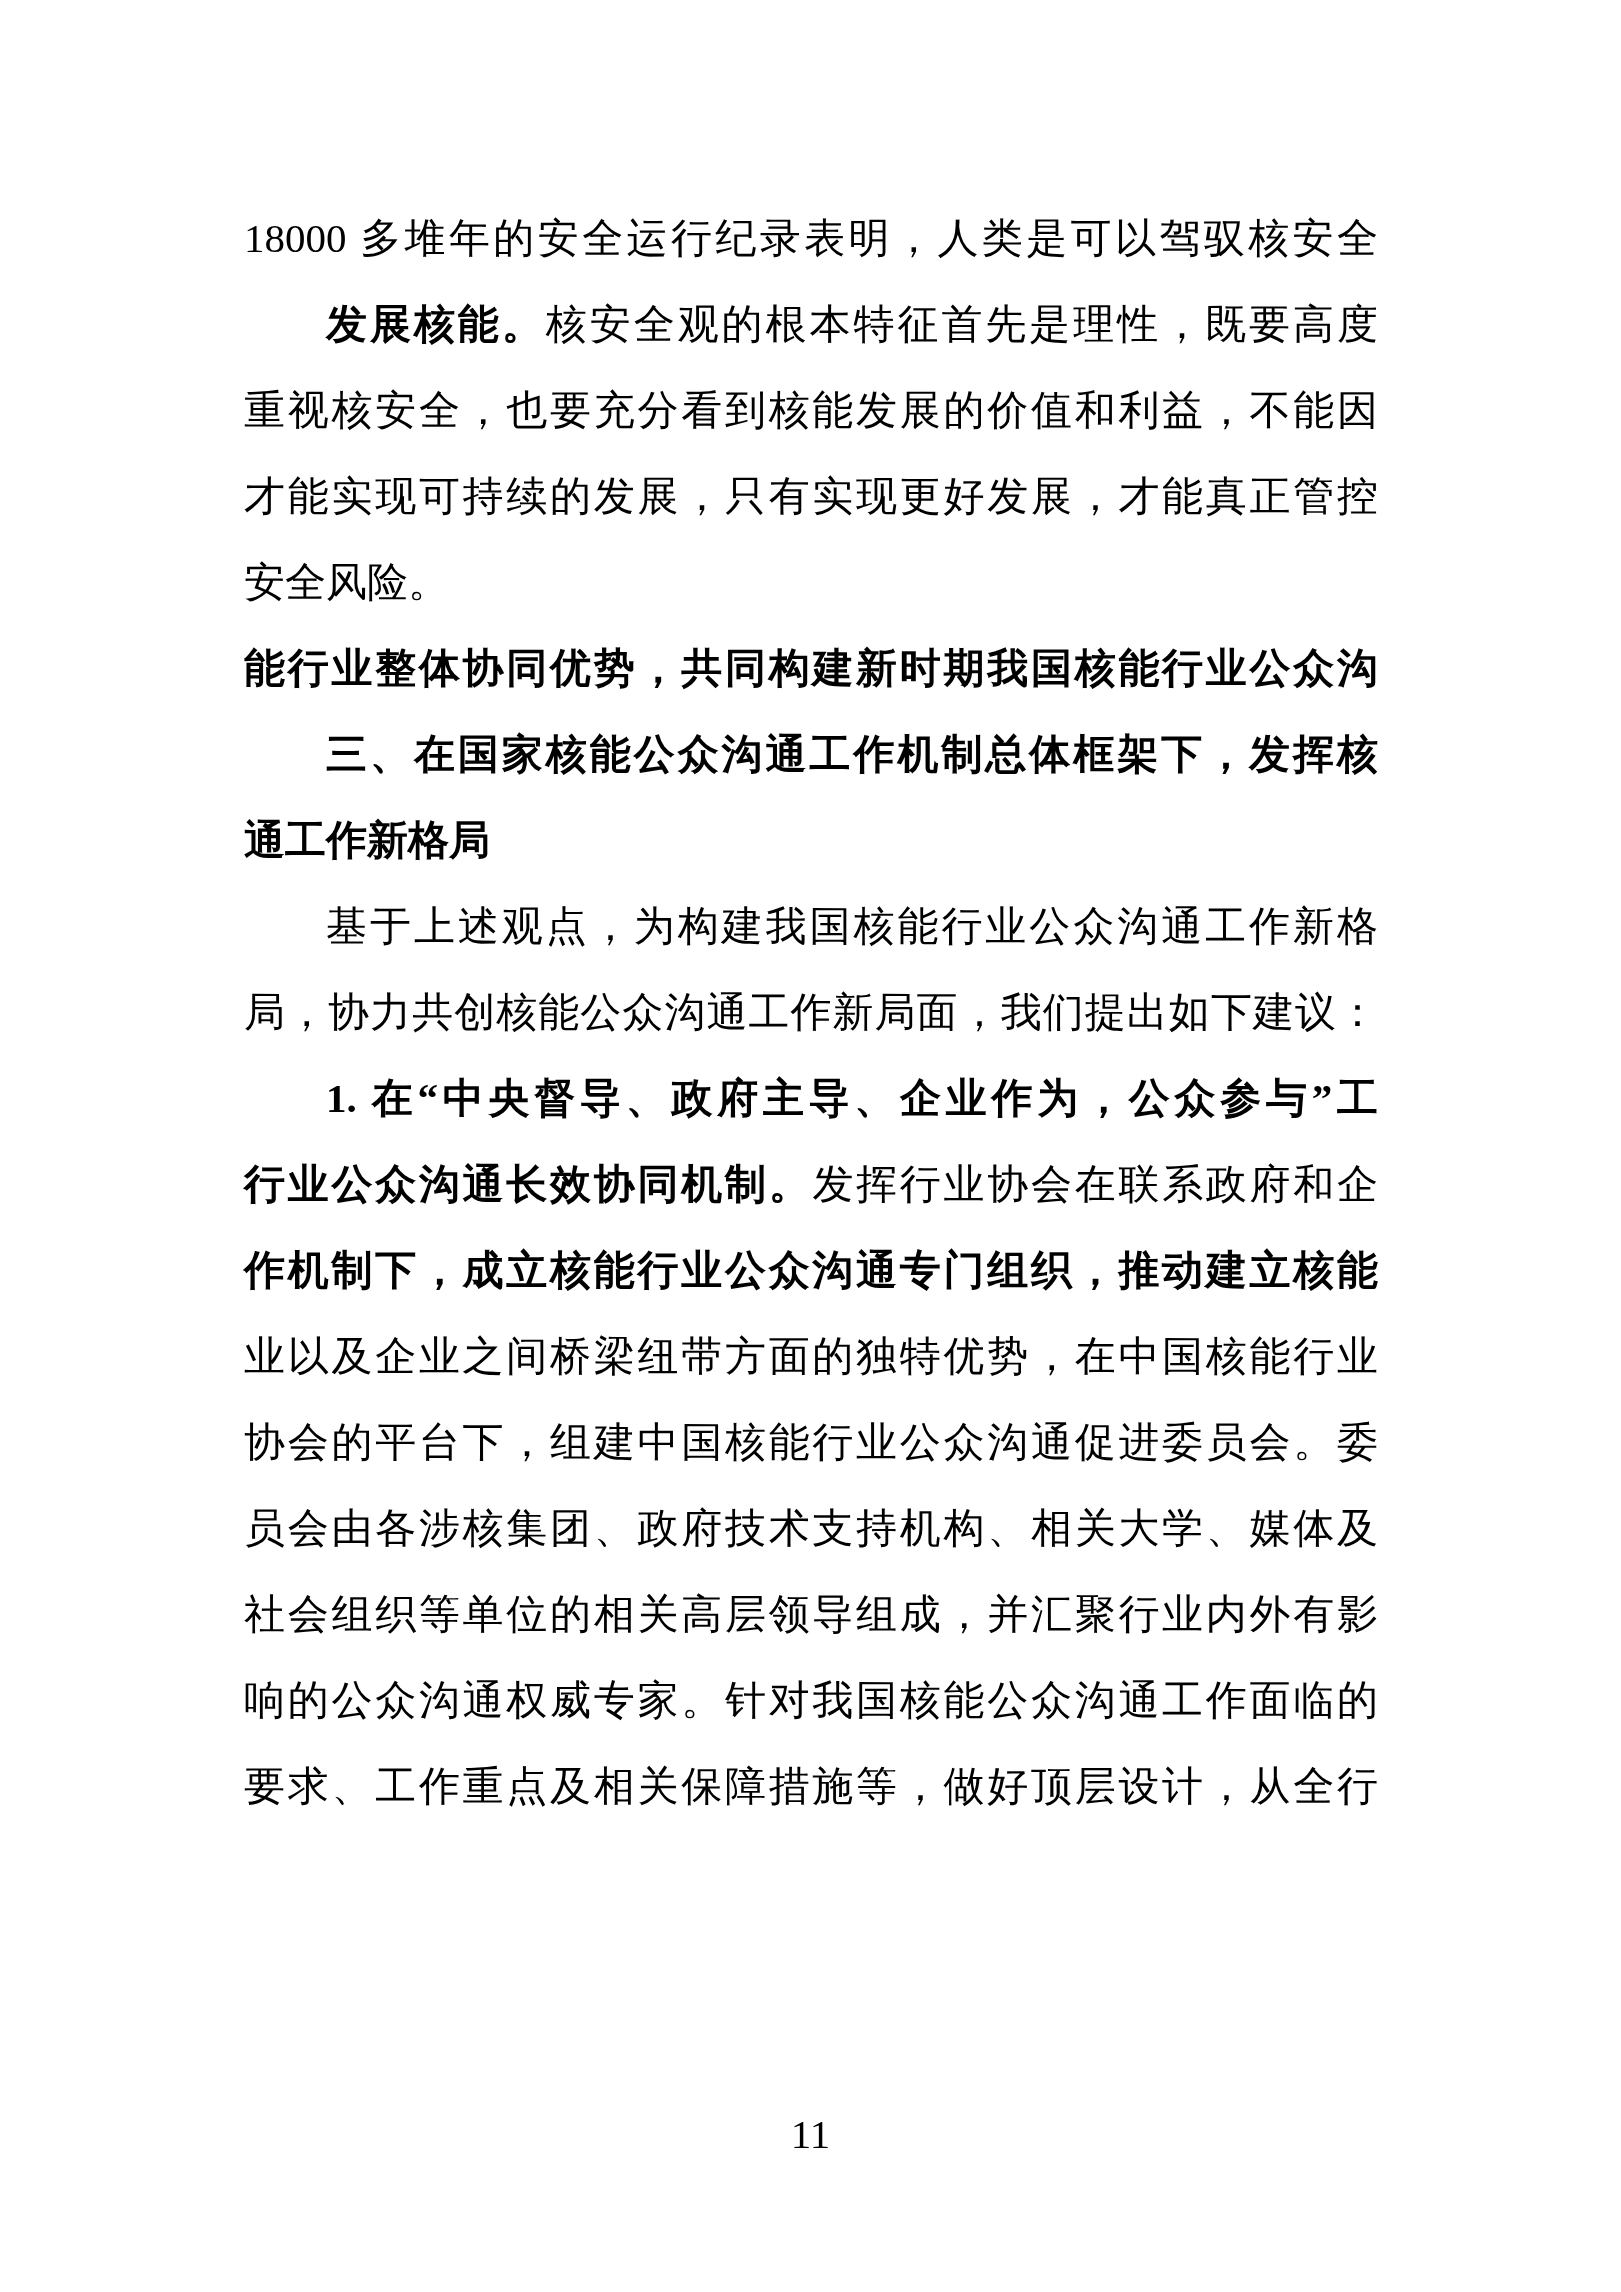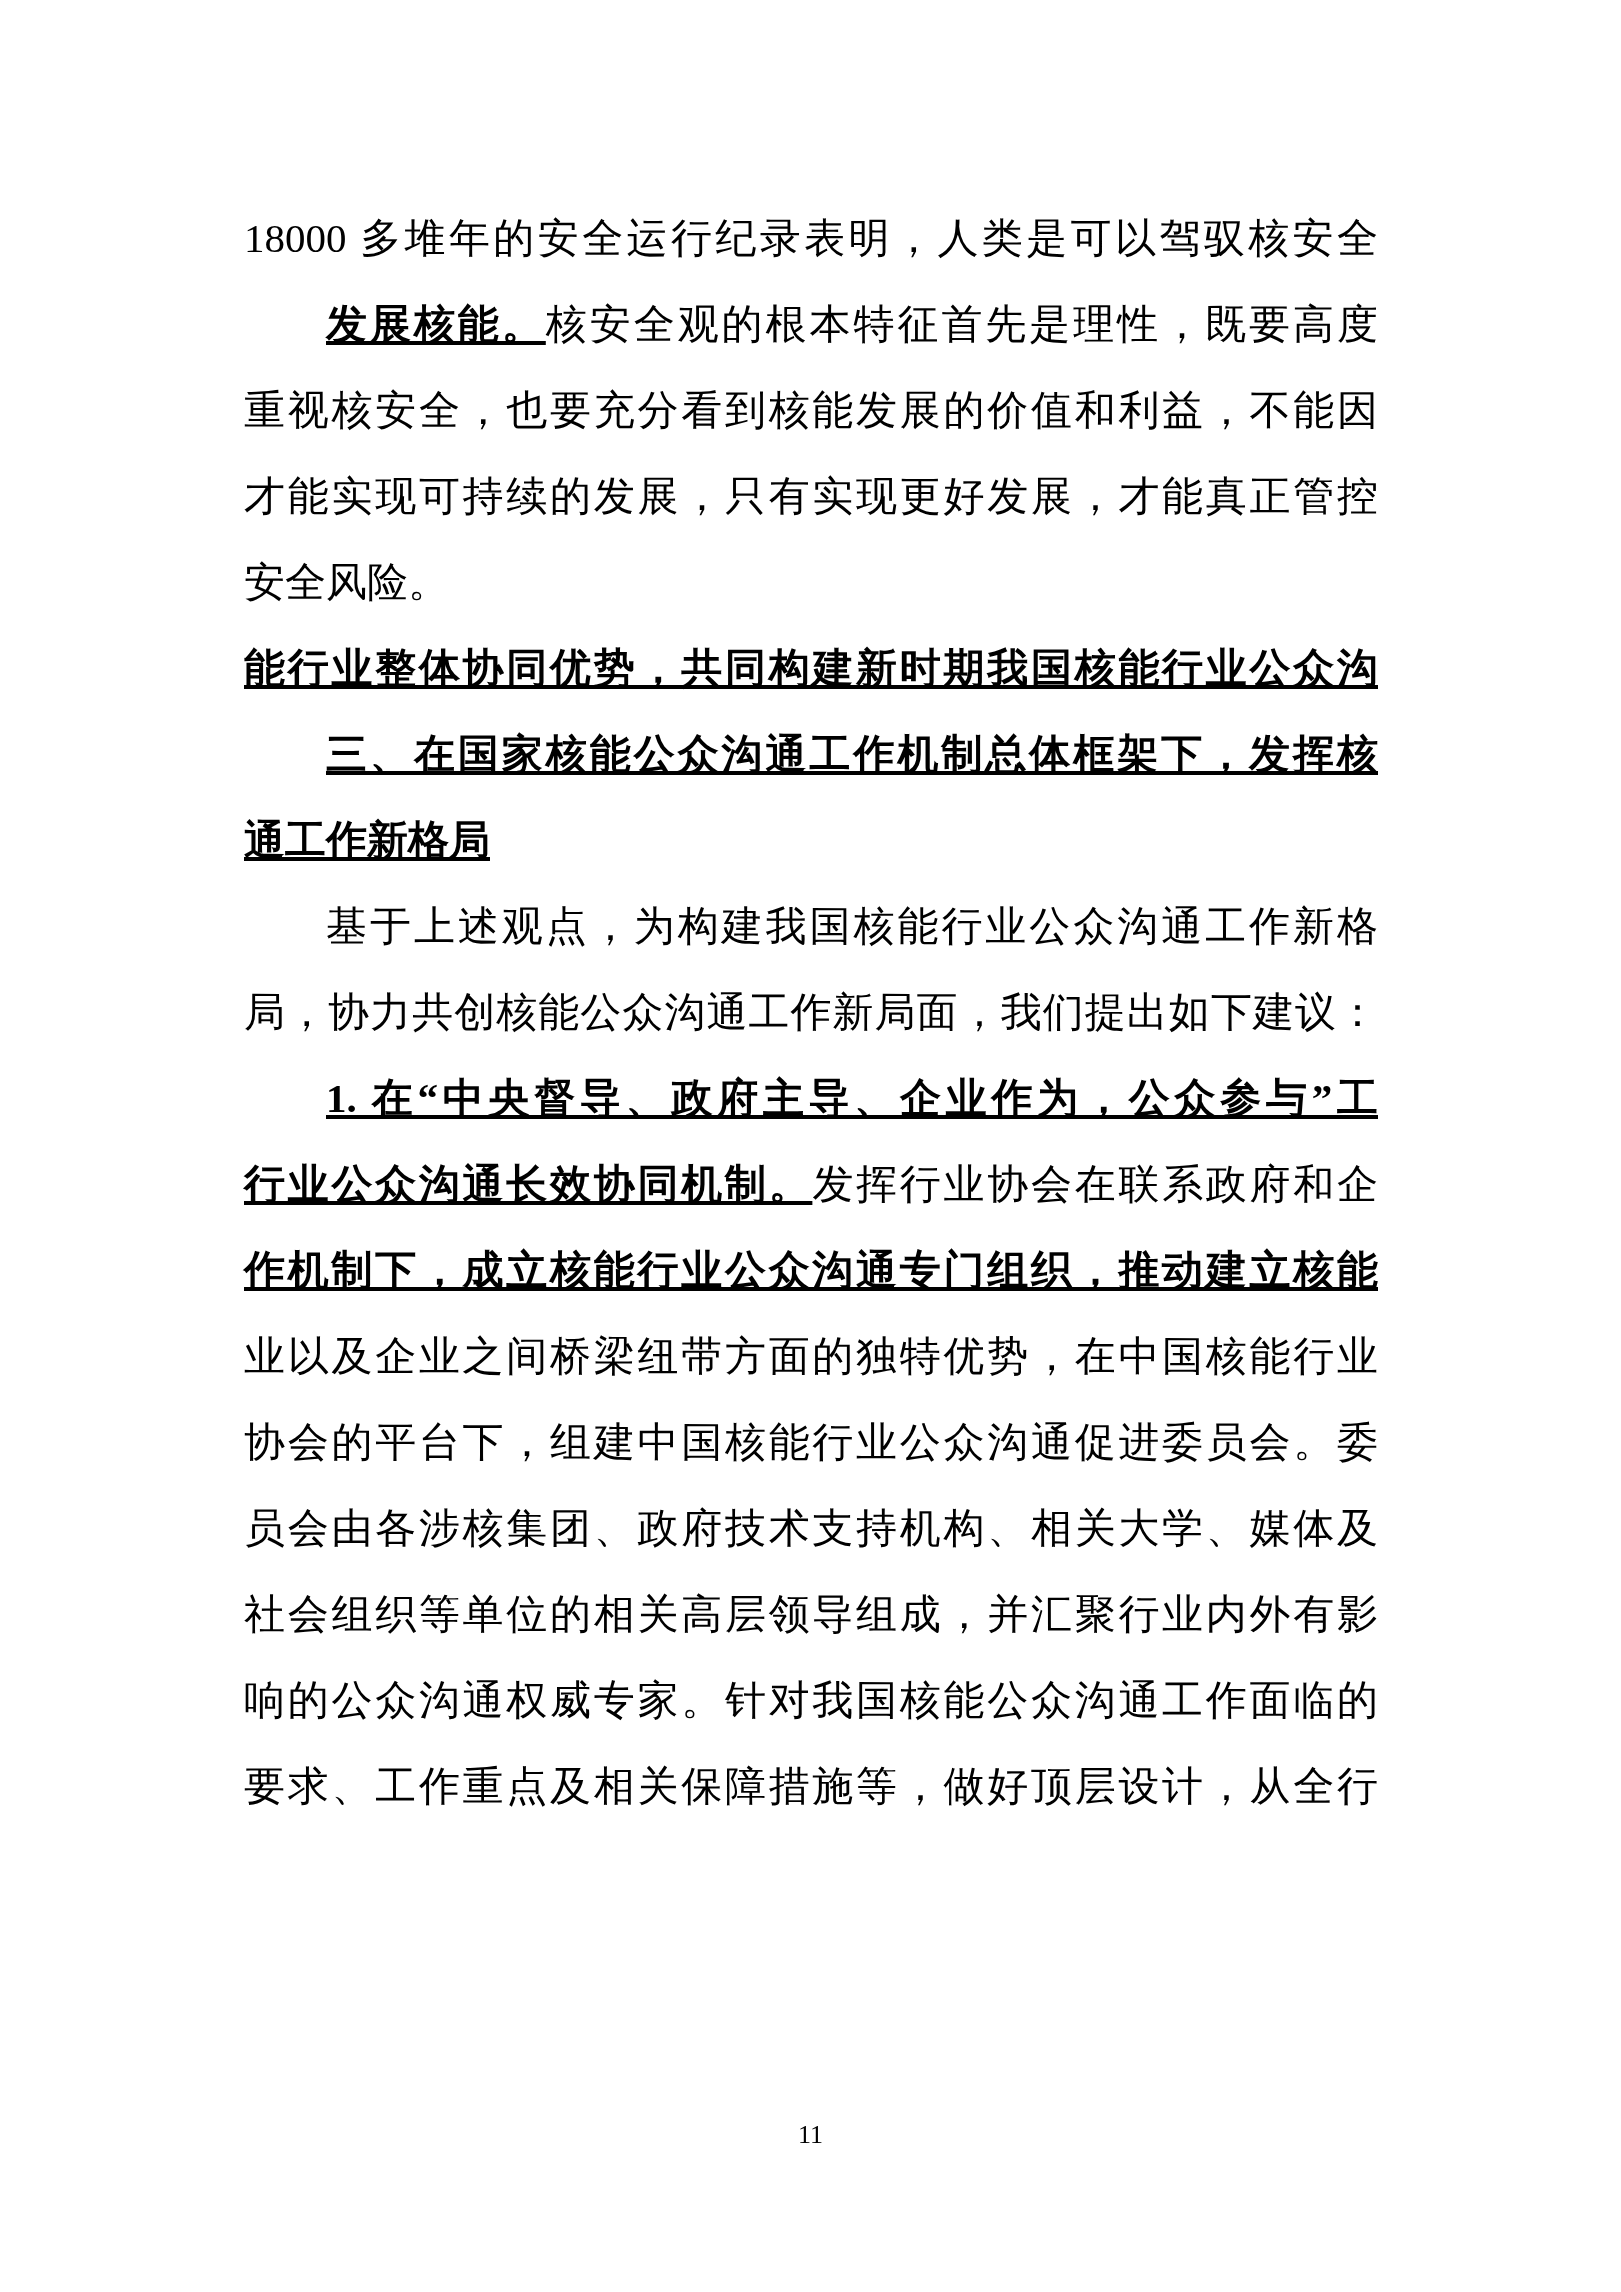--- a/index.html
+++ b/index.html
@@ -36,30 +36,29 @@
   }
   .line.body {
     font-family: "Liberation Serif", "DejaVu Serif", serif;
   }
   .line.heading {
     font-family: "Liberation Sans", "DejaVu Sans", sans-serif;
     font-weight: 700;
   }
   .seg.bold {
     font-weight: 700;
-    text-decoration: underline;
   }
   .page-number {
     position: absolute;
     left: 0;
     top: 2117px;
     width: 100%;
     text-align: center;
     font-family: "Liberation Serif", "DejaVu Serif", serif;
-    font-size: 26px;
+    font-size: 41px;
     line-height: 35px;
   }
 </style>
 </head>
 <body>
 
 <div class="page" style="background: rgb(255, 255, 255); color: rgb(0, 0, 0);">
   <main class="text-block">
       <div>
         <div class="line body fill"><span class="seg">18000 多堆年的安全运行纪录表明，人类是可以驾驭核安全</span></div>

